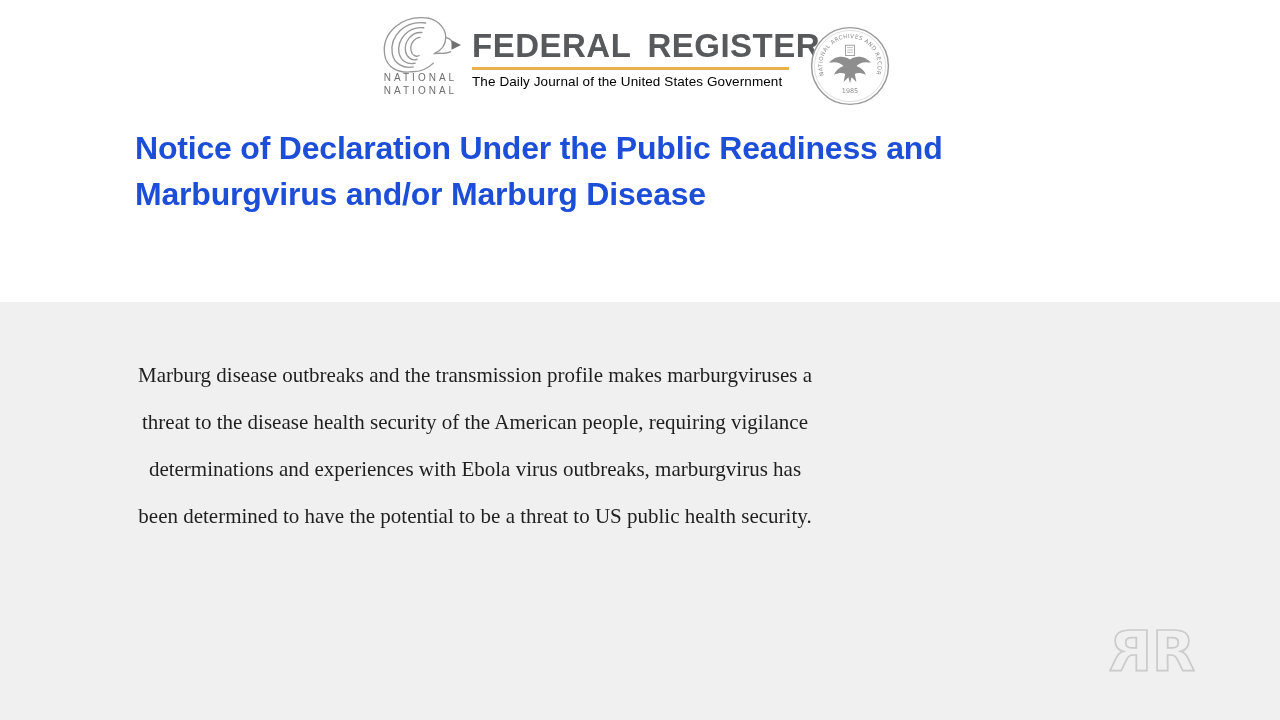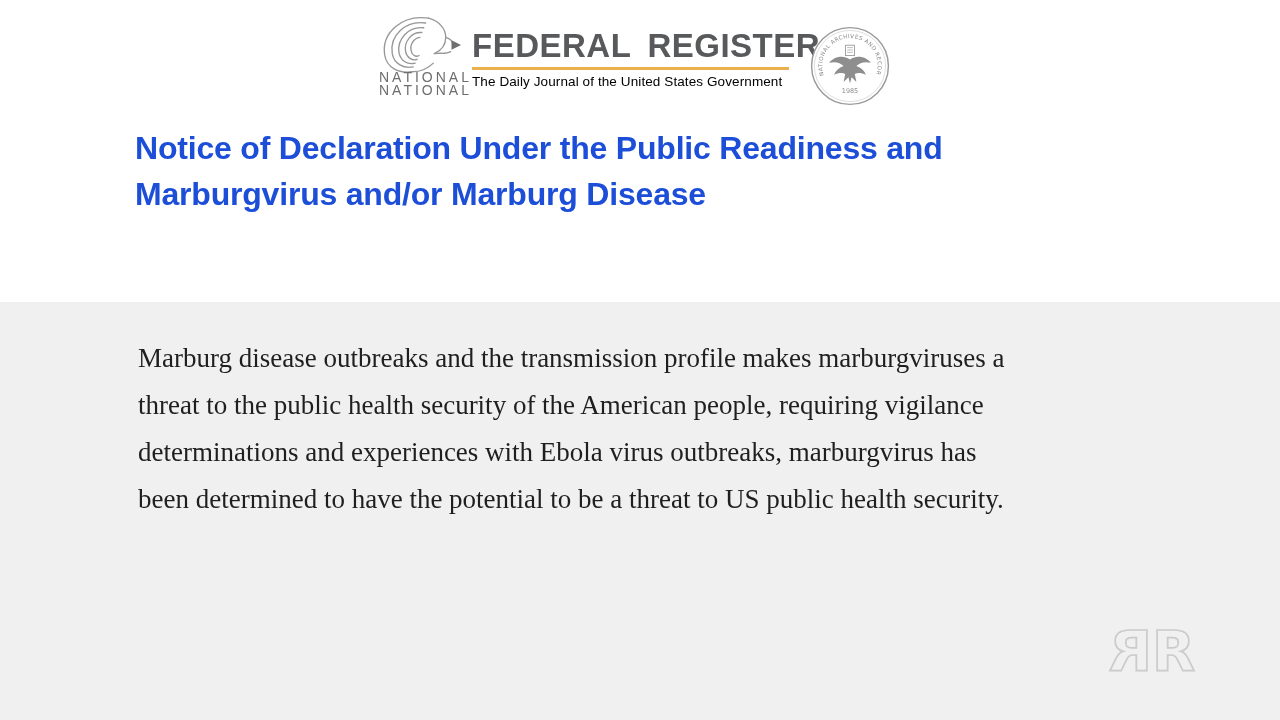--- a/index.html
+++ b/index.html
@@ -26,21 +26,21 @@
     background: #ffffff;
   }
   .na-logo {
     position: absolute; left: 376px; top: 14px;
     width: 86px; height: 92px;
   }
   .na-logo svg { display: block; }
   .na-logo-text {
     position: absolute; left: 0; top: 57px; width: 86px;
     text-align: center;
-    font-size: 14px;
+    font-size: 10px;
     letter-spacing: 3px;
     color: #6e6e6e;
     line-height: 13px;
     padding-left: 3px; 
   }
   .brand-block {
     position: absolute; left: 472px; top: 28px; width: 320px;
   }
   .brand-title {
     font-size: 33px;
@@ -73,25 +73,26 @@
     position: absolute; left: 135px; top: 126px;
     color: #1d4ed8;
     font-size: 32px;
     font-weight: bold;
     line-height: 45.5px;
     letter-spacing: -0.2px;
   }
   .doc-title .t-line { white-space: nowrap; }
   
   .doc-body {
-    position: absolute; left: 138px; top: 335px;
+    position: absolute; left: 138px; top: 352px;
     font-family: "Liberation Serif", serif;
-    font-size: 27px;
+    font-size: 21px;
     line-height: 47px;
     color: #1f1f1f;
+    text-align: center;
   }
   .doc-body .b-line { white-space: nowrap; }
   
   .watermark {
     position: absolute; left: 1080px; top: 618px;
     width: 140px; height: 62px;
     opacity: 0.9;
   }
 </style>
 </head>
@@ -152,21 +153,21 @@
     </div>
   </div>
 
   <h1 class="doc-title">
     <div class="t-line">Notice of Declaration Under the Public Readiness and</div>
     <div class="t-line">Marburgvirus and/or Marburg Disease</div>
   </h1>
 
   <div class="doc-body">
     <div class="b-line">Marburg disease outbreaks and the transmission profile makes marburgviruses a</div>
-    <div class="b-line">threat to the public health security of the American people, requiring vigilance</div>
+    <div class="b-line">threat to the disease health security of the American people, requiring vigilance</div>
     <div class="b-line">determinations and experiences with Ebola virus outbreaks, marburgvirus has</div>
     <div class="b-line">been determined to have the potential to be a threat to US public health security.</div>
   </div>
 
   <div class="watermark">
     <svg width="140" height="62" viewBox="0 0 140 62">
       <g fill="none" stroke="#c7c7c7" stroke-width="1.7" font-family="'DejaVu Sans', sans-serif" font-weight="bold" font-size="56">
         <text transform="matrix(-1,0,0,1,140,0)" x="68" y="52">R</text>
         <text x="72" y="52">R</text>
       </g>

